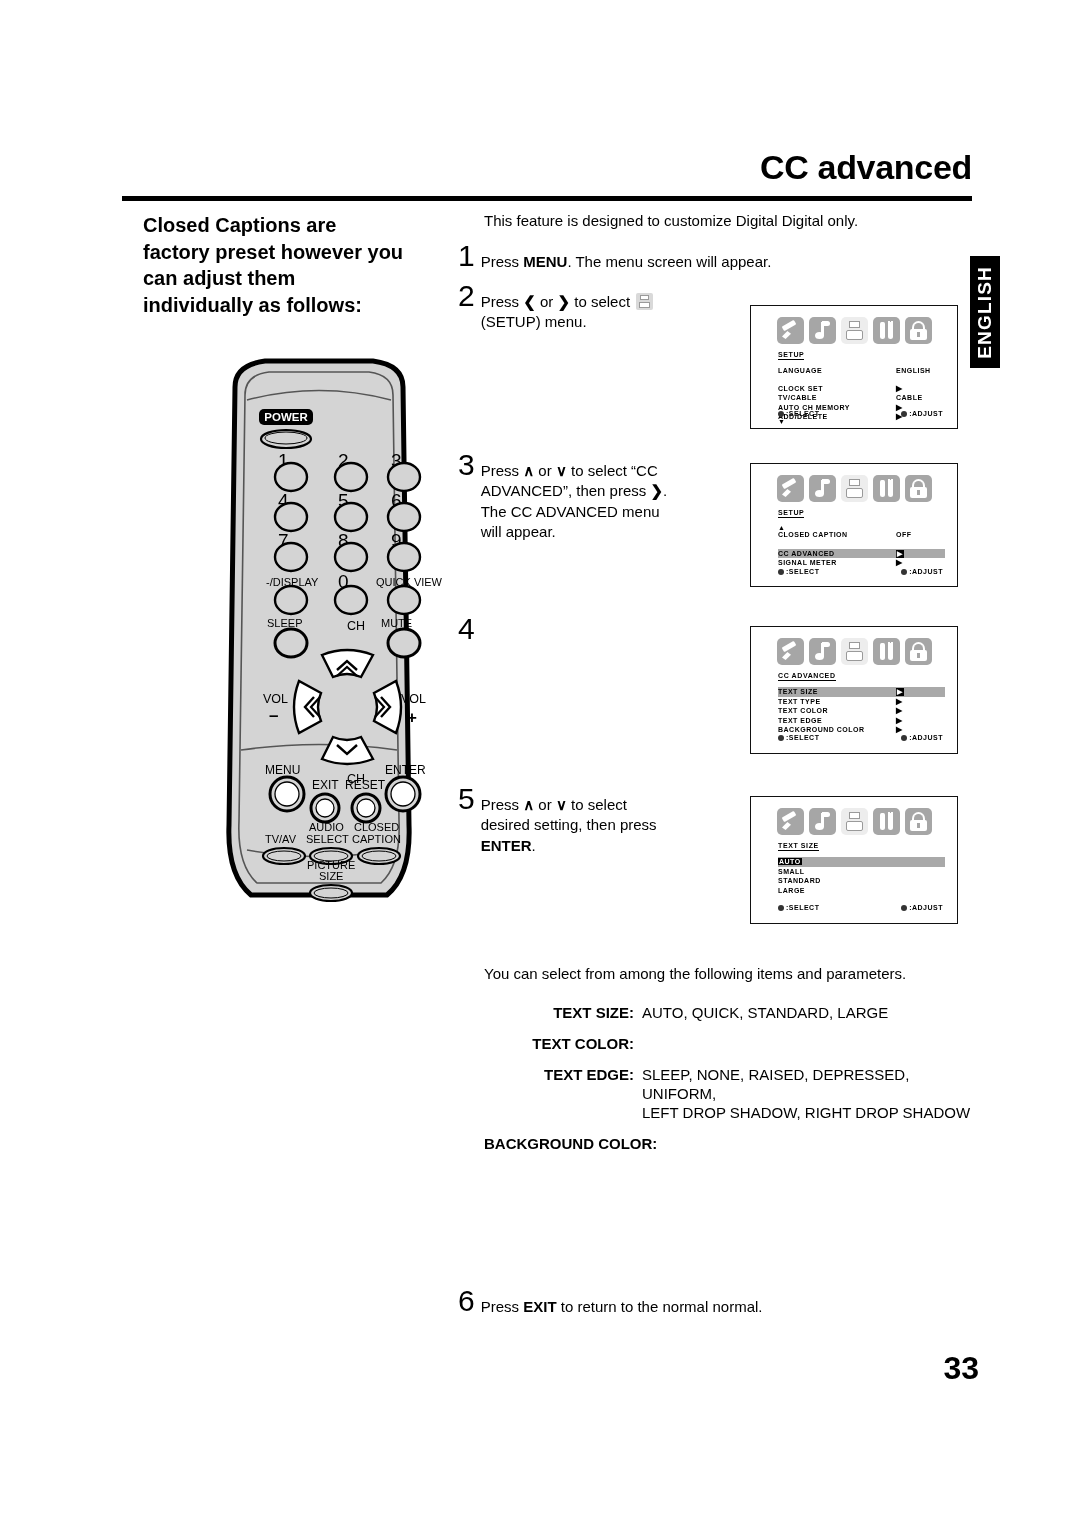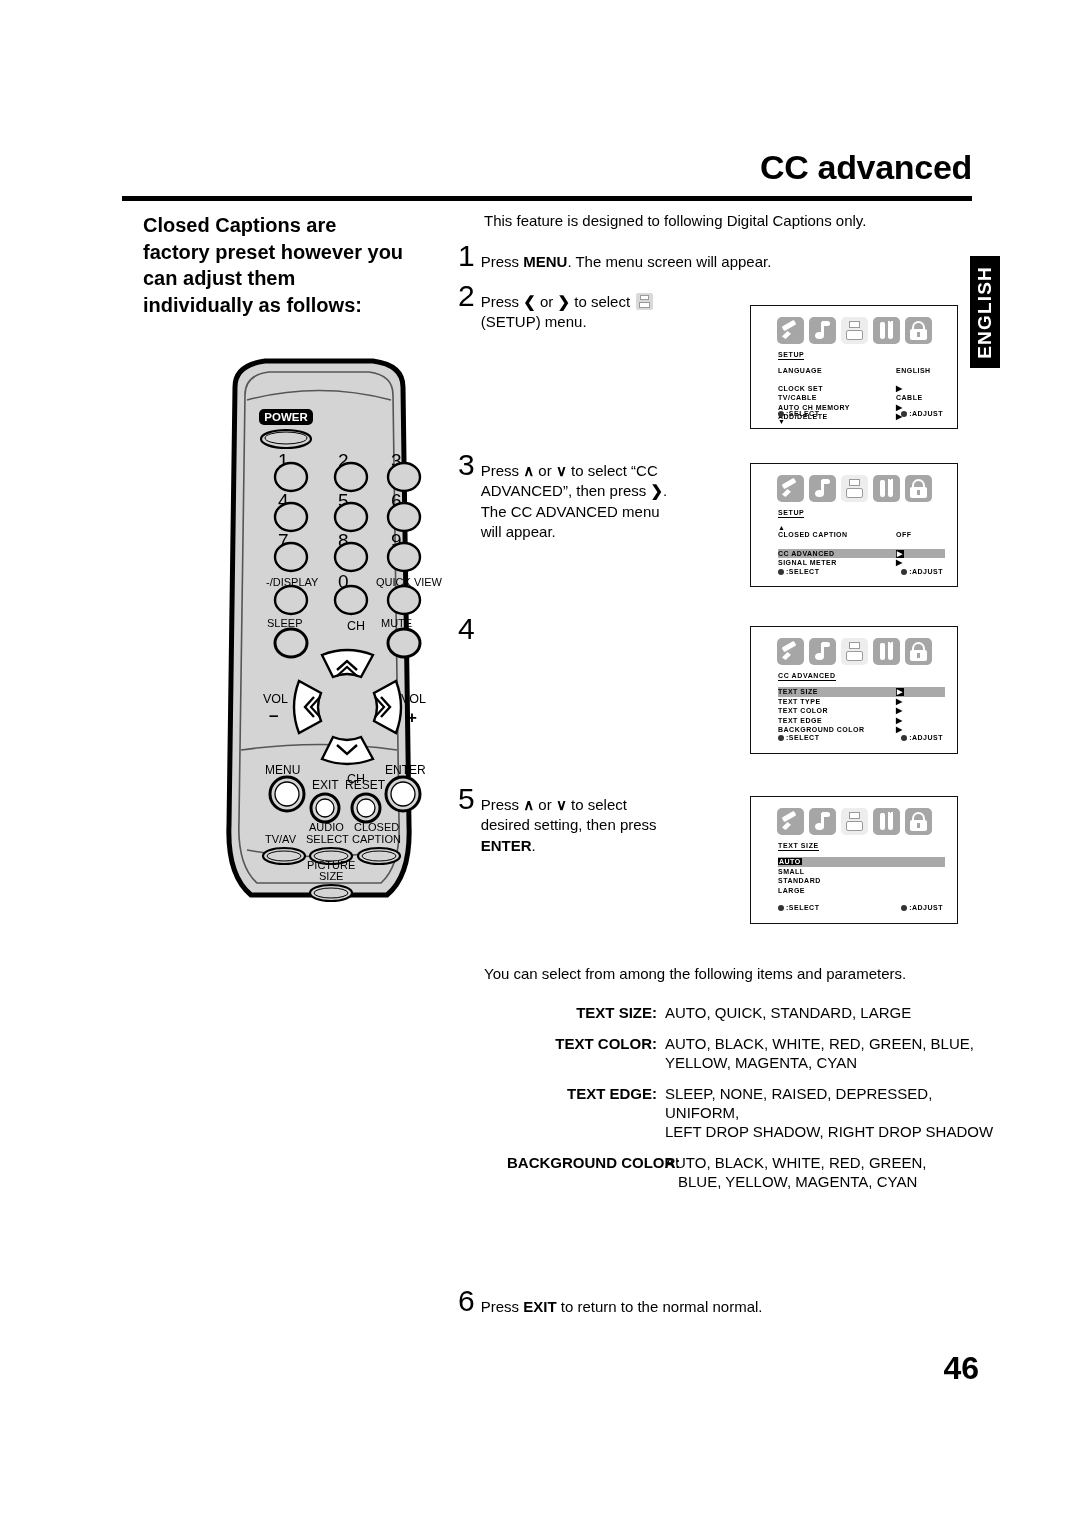--- a/index.html
+++ b/index.html
@@ -259,21 +259,21 @@
   }
 
   
   .params-lead {
     position: absolute;
     left: 484px; top: 965px;
     font-size: 15px;
   }
   .params {
     position: absolute;
-    left: 507px; top: 1003px;
+    left: 484px; top: 1003px;
     width: 500px;
   }
   .param-row {
     display: flex;
     margin-bottom: 12px;
     font-size: 15px;
     line-height: 1.27;
   }
   .param-row .key {
     font-weight: bold;
@@ -297,21 +297,21 @@
 
 <div class="page-title">CC advanced</div>
 <div class="header-rule"></div>
 
 <div class="english-tab">
   <span>ENGLISH</span>
 </div>
 
 <div class="intro">Closed Captions are factory preset however you can adjust them individually as follows:</div>
 
-<div class="lead">This feature is designed to following Digital Captions only.</div>
+<div class="lead">This feature is designed to customize Digital Digital only.</div>
 
 <div class="step" style="left:458px; top:243px;">
   <div class="num">1</div>
   <div class="txt">
     <span>Press </span><span class="b">MENU</span><span>. The menu screen will appear.</span>
   </div>
 </div>
 
 <div class="step" style="left:458px; top:283px;">
   <div class="num">2</div>
@@ -522,42 +522,34 @@
 <div class="params-lead">You can select from among the following items and parameters.</div>
 <div class="params">
   <div class="param-row">
     <div class="key" style="width:150px;">TEXT SIZE:</div>
     <div class="vals">
       <div>AUTO, QUICK, STANDARD, LARGE</div>
     </div>
   </div>
   <div class="param-row">
     <div class="key" style="width:150px;">TEXT COLOR:</div>
-    <div class="vals">
-      <div>AUTO, BLACK, WHITE, RED, GREEN, BLUE,</div>
-      <div>YELLOW, MAGENTA, CYAN</div>
-    </div>
   </div>
   <div class="param-row">
     <div class="key" style="width:150px;">TEXT EDGE:</div>
     <div class="vals">
       <div>SLEEP, NONE, RAISED, DEPRESSED, UNIFORM,</div>
       <div>LEFT DROP SHADOW, RIGHT DROP SHADOW</div>
     </div>
   </div>
   <div class="param-row">
     <div class="key" style="width:150px;">BACKGROUND COLOR:</div>
-    <div class="vals" style="padding-left:8px;">
-      <div>AUTO, BLACK, WHITE, RED, GREEN,</div>
-      <div style="padding-left:13px;">BLUE, YELLOW, MAGENTA, CYAN</div>
-    </div>
-  </div>
-</div>
-
-<div class="page-no">46</div>
+  </div>
+</div>
+
+<div class="page-no">33</div>
 
 <div class="remote">
 <svg width="250" height="560" viewBox="0 0 250 560" xmlns="http://www.w3.org/2000/svg">
 
   <path d="M40 32 Q40 10 70 6 L178 6 Q208 10 208 32 L214 470 Q216 520 192 540 L56 540 Q32 520 34 470 Z" fill="#d4d4d4" stroke="#000" stroke-width="5"></path>
 
   <path d="M50 40 Q50 20 74 17 L174 17 Q198 20 198 40 L204 466 Q206 510 186 528 L62 528 Q42 510 44 466 Z" fill="none" stroke="#555" stroke-width="1.6"></path>
 
   <path d="M52 45 Q124 26 196 45" fill="none" stroke="#555" stroke-width="1.4"></path>
 

